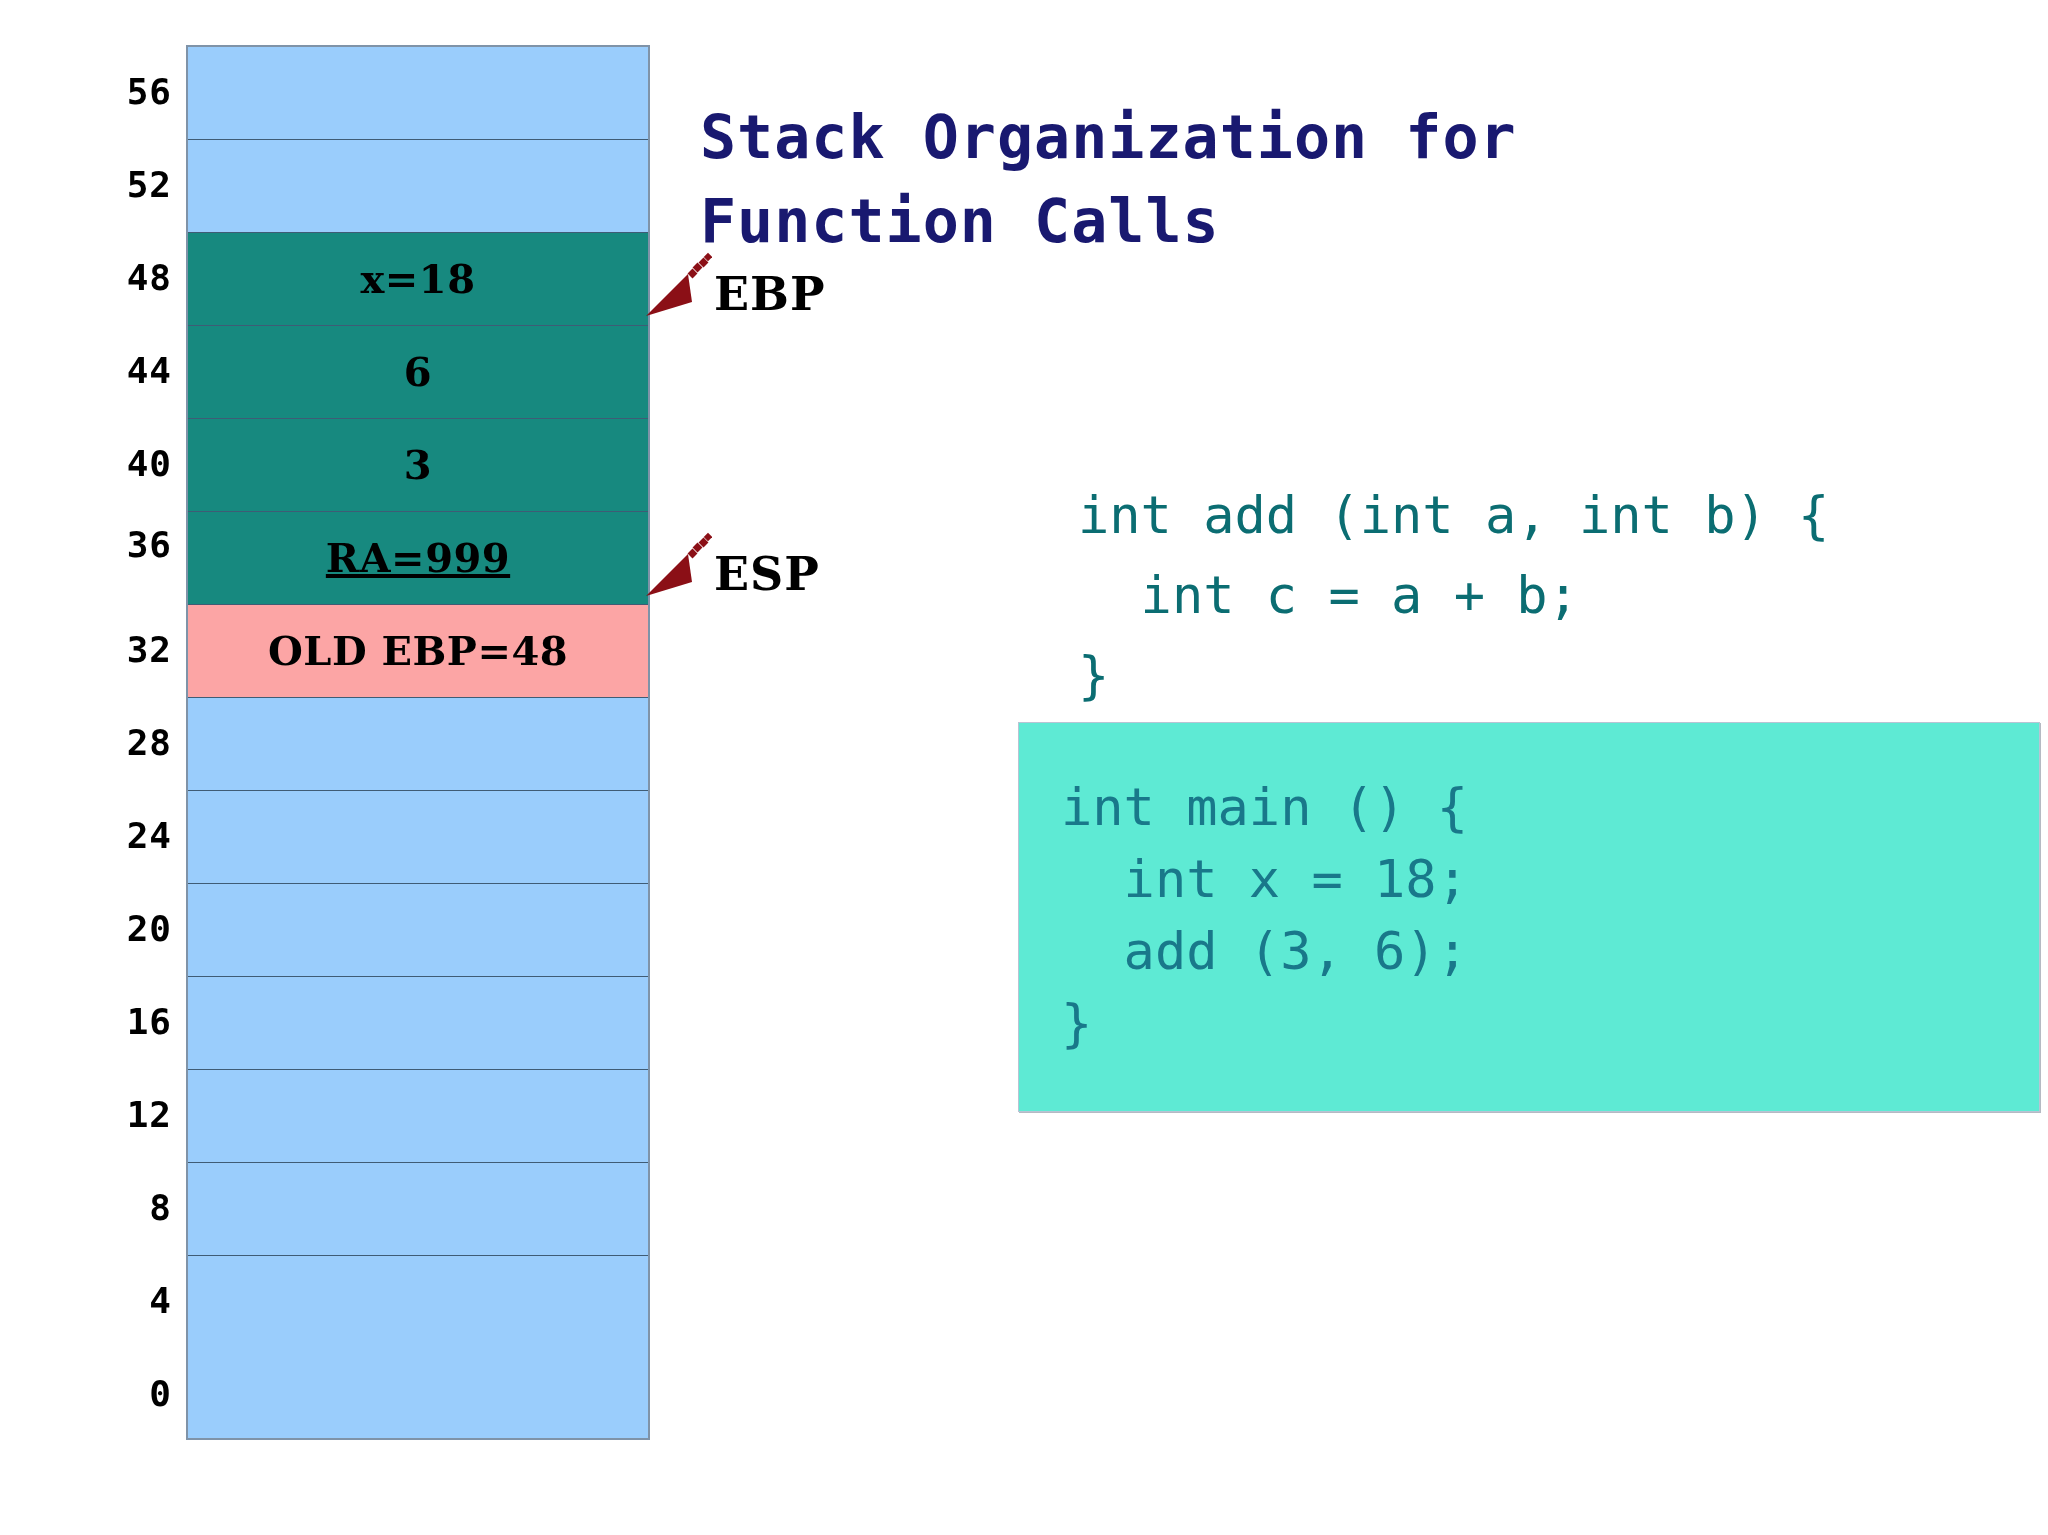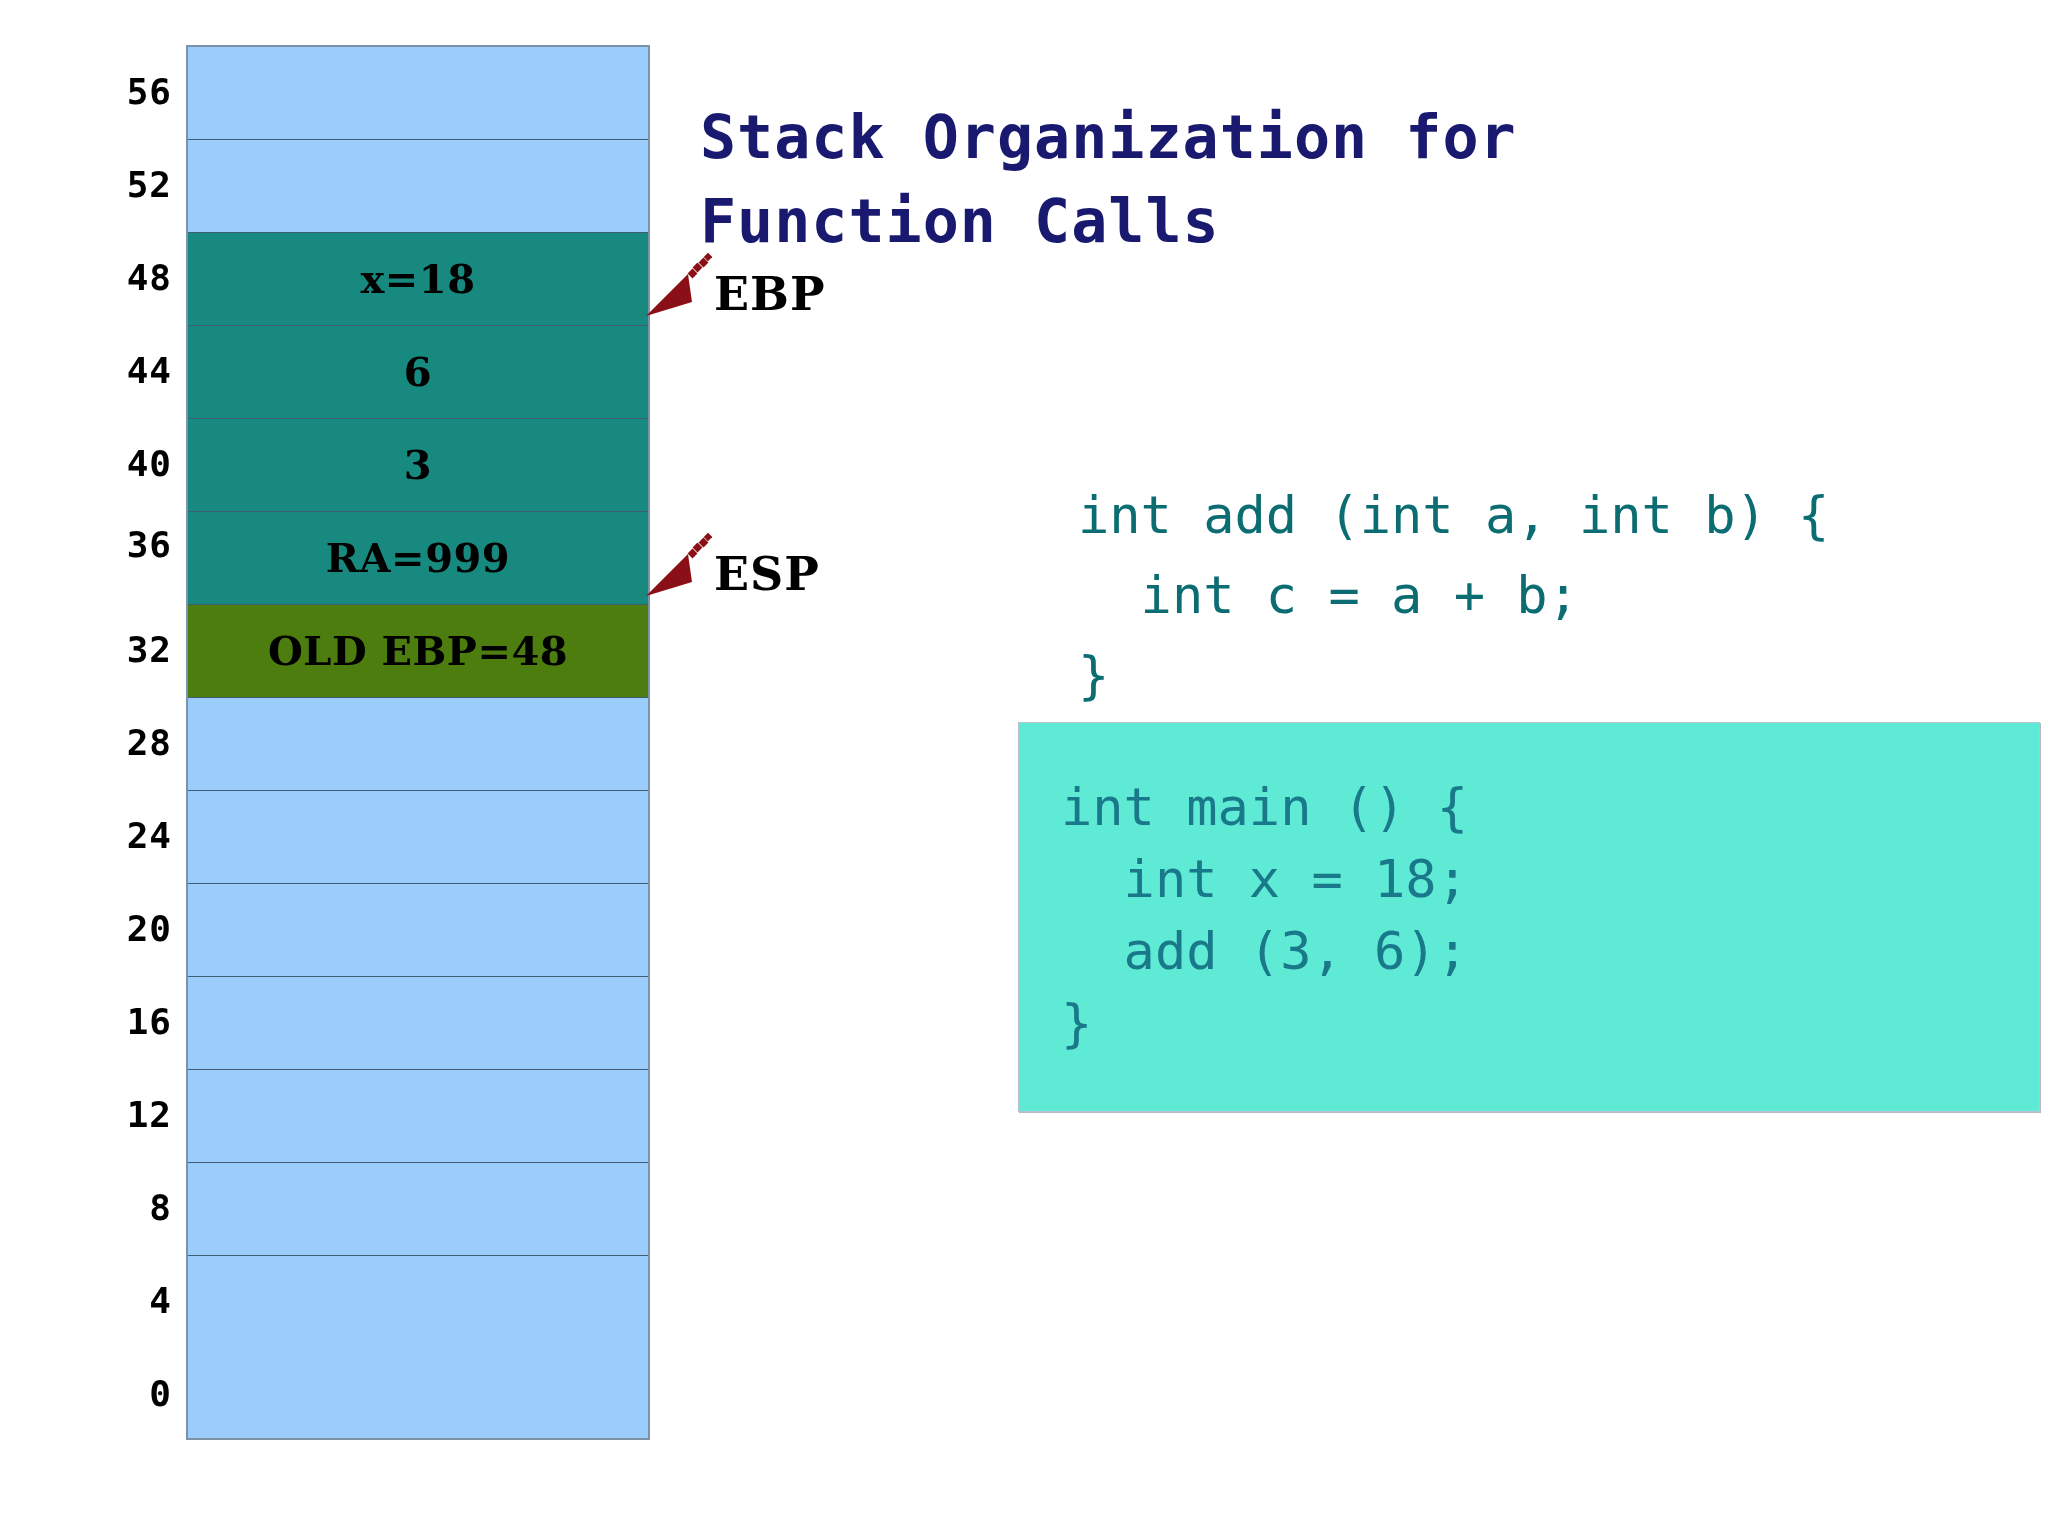--- a/index.html
+++ b/index.html
@@ -41,21 +41,21 @@
     height: 93px;
     border-bottom: 1.5px solid #3f5c75;
     display: flex;
     align-items: center;
     justify-content: center;
   }
   .stack-row:last-child { border-bottom: none; }
 
   .stack-row.free        { background: #9acdfc; }
   .stack-row.frame-dark  { background: #17897f; }
-  .stack-row.frame-light { background: #4d7c0f; }
+  .stack-row.frame-light { background: #fca5a5; }
 
   .cell-text {
     font-family: "DejaVu Serif", "Liberation Serif", serif;
     font-weight: bold;
     font-size: 40px;
     color: #000000;
     letter-spacing: 0.5px;
     line-height: 1;
     white-space: pre;
   }
@@ -195,21 +195,21 @@
       <div class="stack-row free" style="height: 93px;"></div>
       <div class="stack-row frame-dark" style="height: 93px;">
         <span class="cell-text">x=18</span>
       </div>
       <div class="stack-row frame-dark" style="height: 93px;">
         <span class="cell-text">6</span>
       </div>
       <div class="stack-row frame-dark" style="height: 93px;">
         <span class="cell-text">3</span>
       </div>
-      <div class="stack-row frame-dark" style="height: 93px;">
+      <div class="stack-row frame-dark" style="height: 93px; text-decoration: underline;">
         <span class="cell-text">RA=999</span>
       </div>
       <div class="stack-row frame-light" style="height: 93px;">
         <span class="cell-text">OLD EBP=48</span>
       </div>
       <div class="stack-row free" style="height: 93px;"></div>
       <div class="stack-row free" style="height: 93px;"></div>
       <div class="stack-row free" style="height: 93px;"></div>
       <div class="stack-row free" style="height: 93px;"></div>
       <div class="stack-row free" style="height: 93px;"></div>

